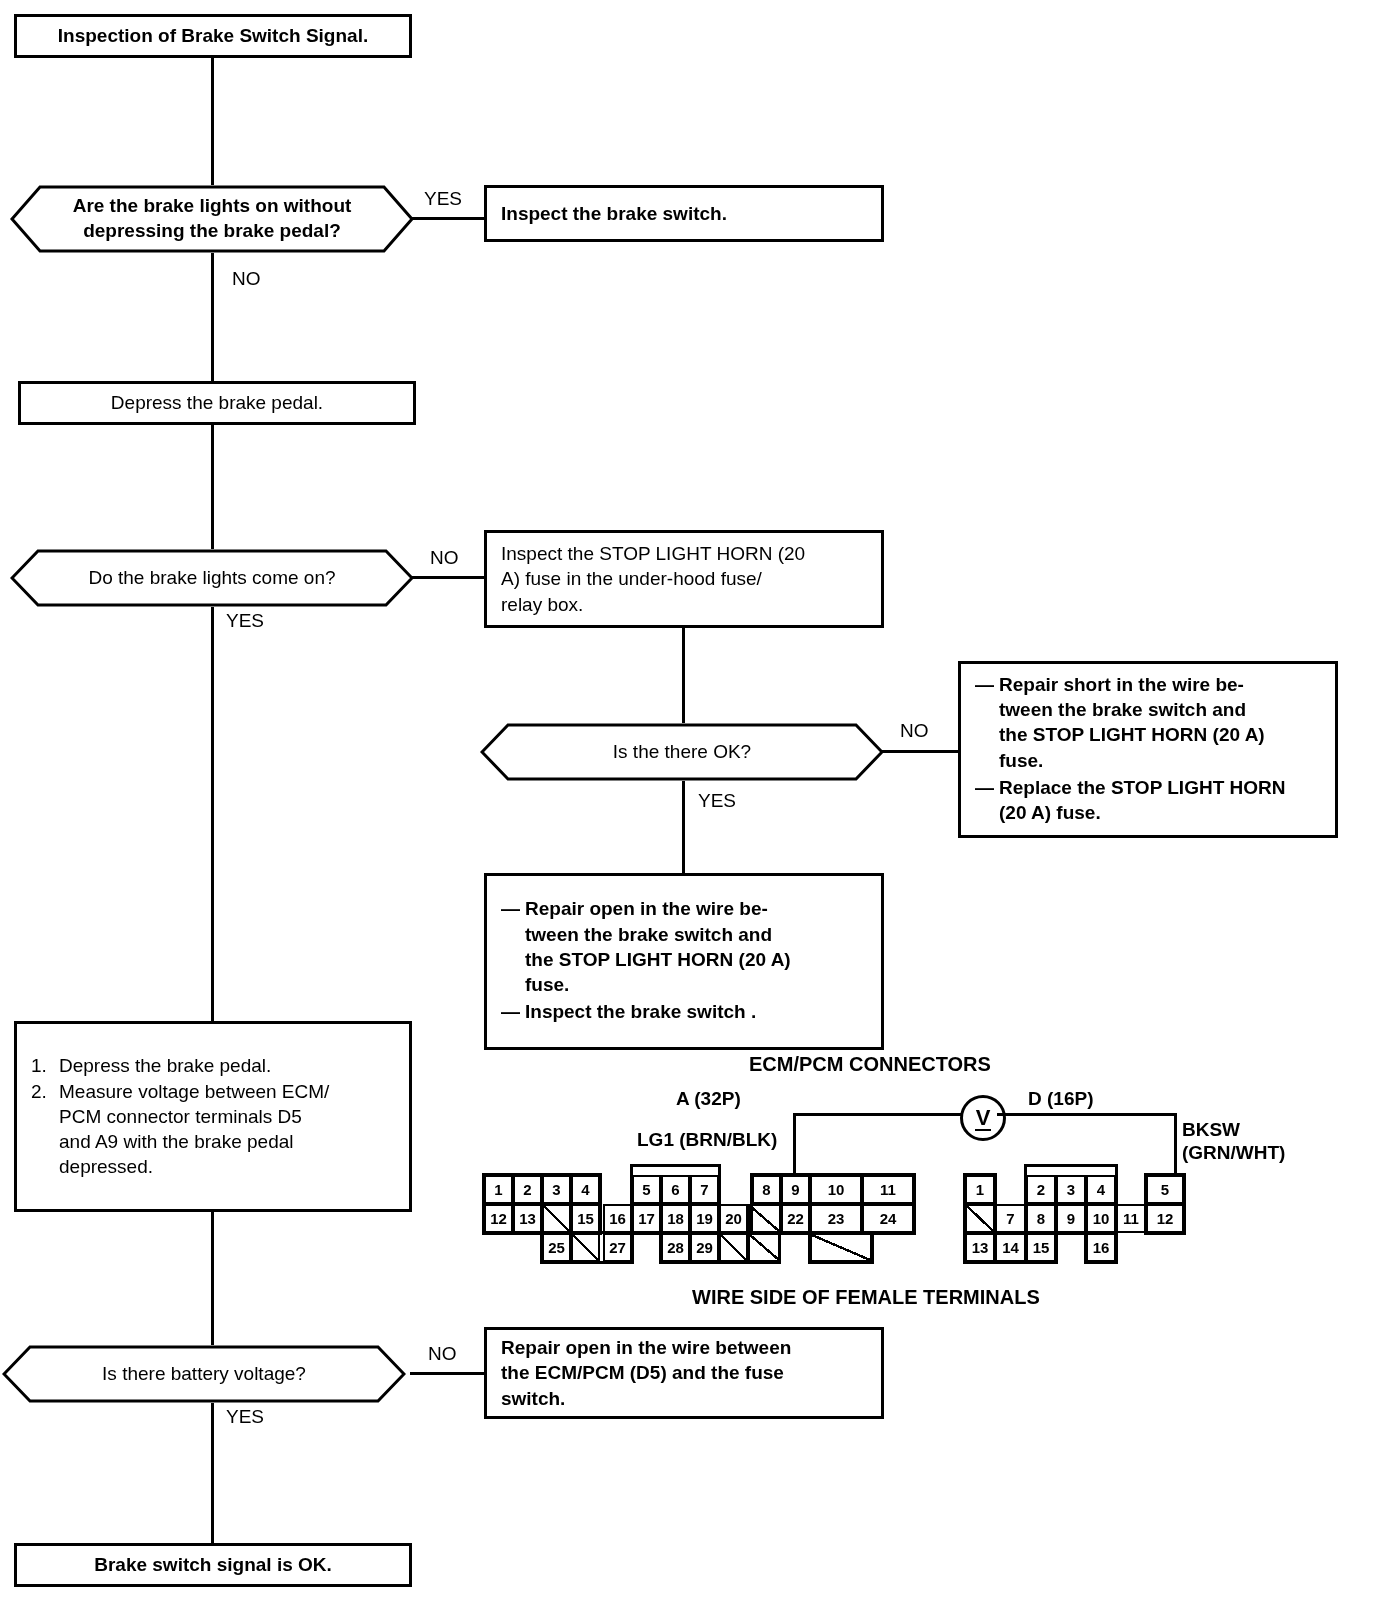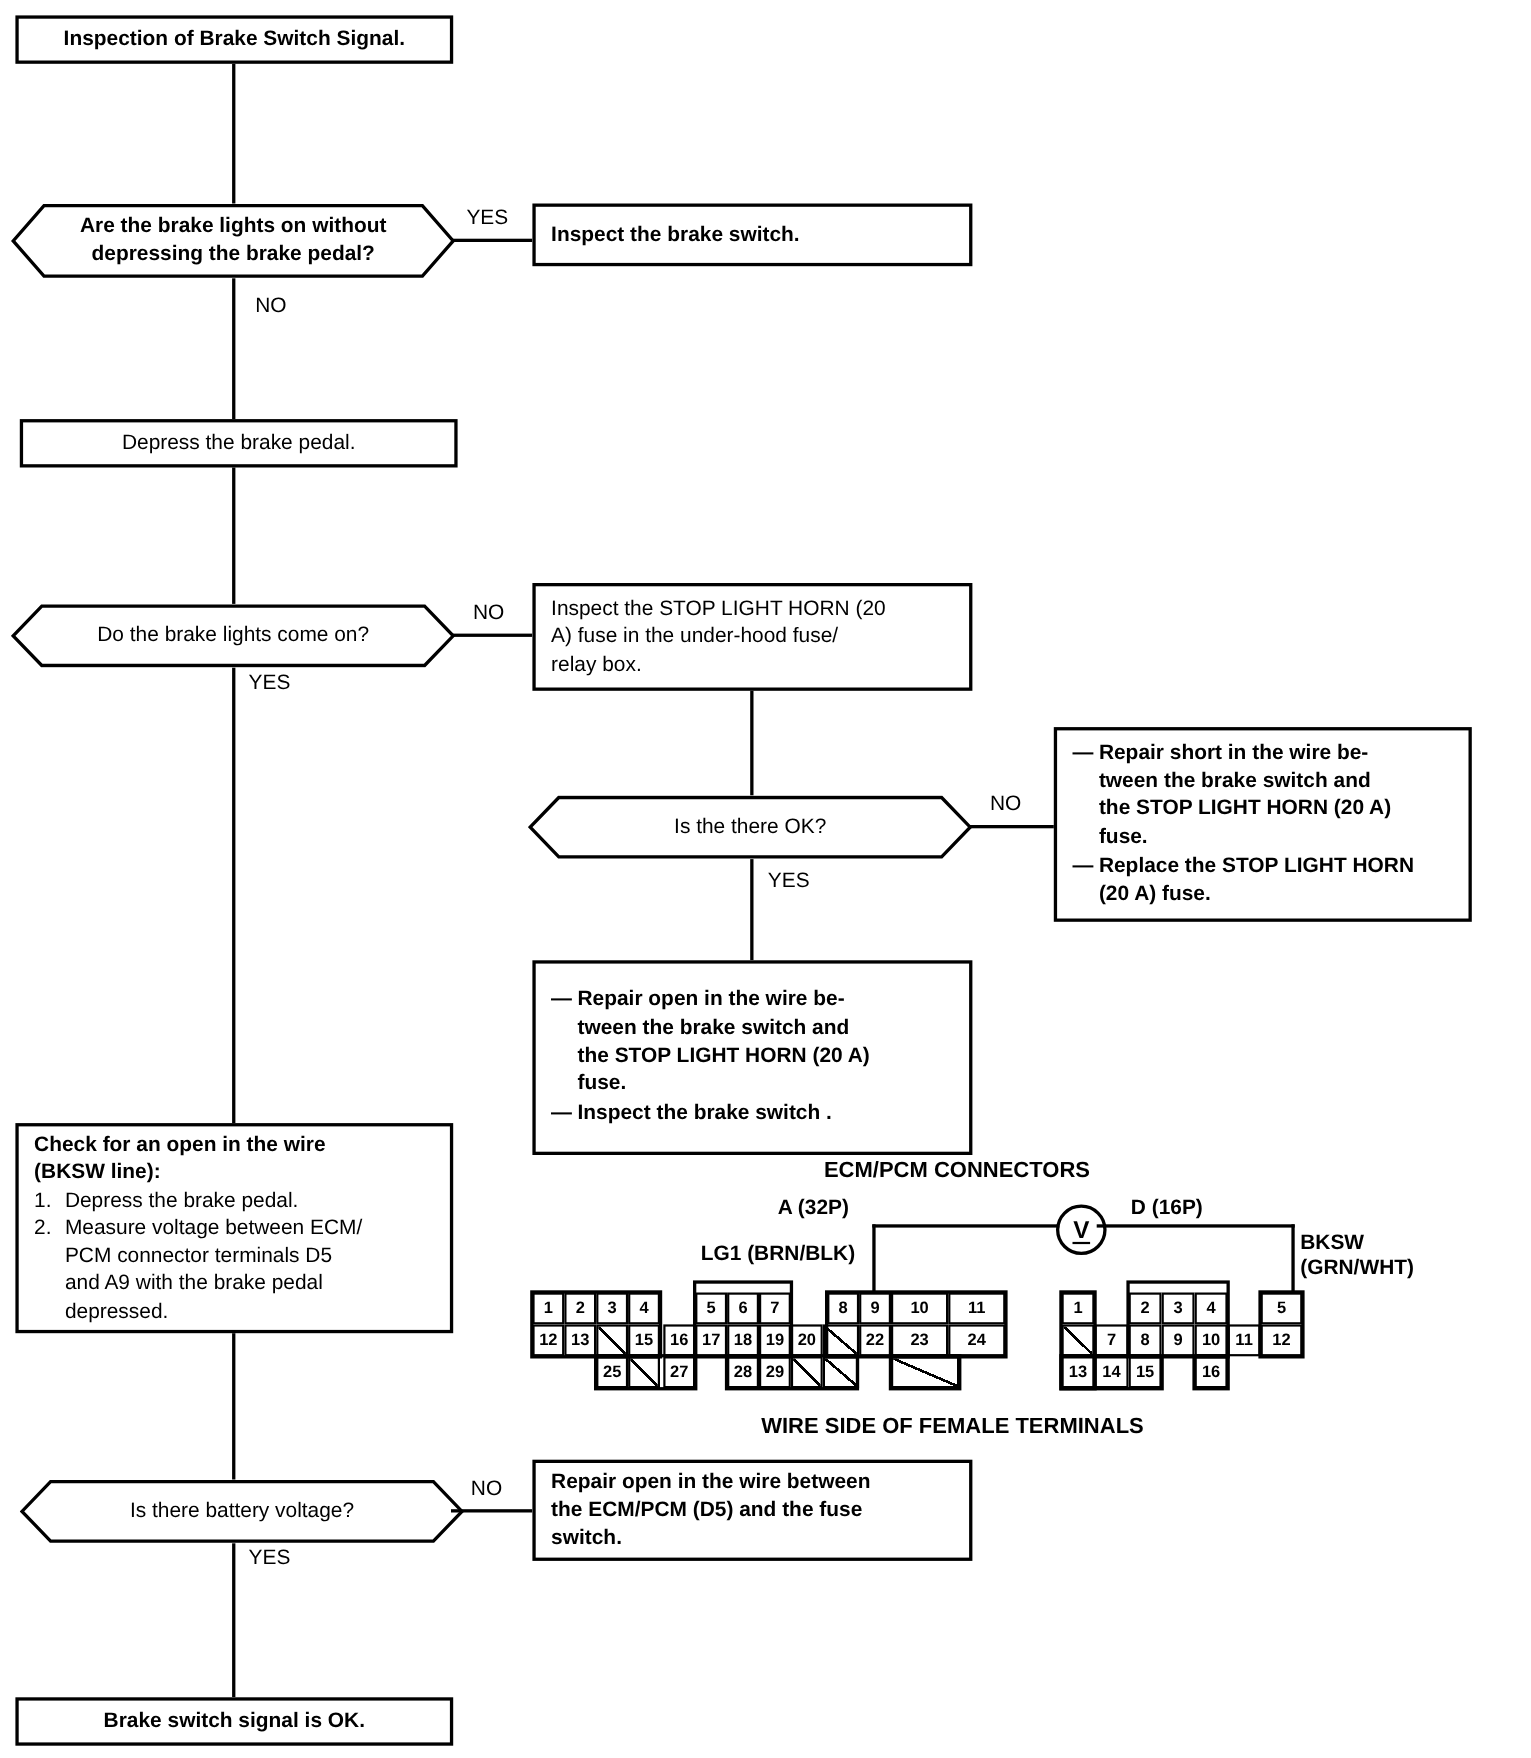--- a/index.html
+++ b/index.html
@@ -176,44 +176,40 @@
       <span class="dash">—</span>
       <span class="t">
         <span>Inspect the brake switch .</span>
       </span>
     </div>
   </div>
 </div>
 
 <div class="abs box" style="left:14px;top:1021px;width:398px;height:191px;">
   <div class="txt numlist">
-    <div class="hd">
-      <span>Check for an open in the wire</span><br>
-      <span>(BKSW line):</span>
-    </div>
     <div class="row">
       <span class="num">1.</span>
       <span><span>Depress the brake pedal.</span></span>
     </div>
     <div class="row">
       <span class="num">2.</span>
       <span>
         <span>Measure voltage between ECM/</span><br>
         <span>PCM connector terminals D5</span><br>
         <span>and A9 with the brake pedal</span><br>
         <span>depressed.</span>
       </span>
     </div>
   </div>
 </div>
 
 <div class="ln vln abs" style="left:211px;top:1212px;height:133px;"></div>
 
 <div class="capnote" style="left:749px;top:1053px;font-size:20px;">ECM/PCM CONNECTORS</div>
-<div class="capnote" style="left:707px;top:1088px;">A (32P)</div>
+<div class="capnote" style="left:676px;top:1088px;">A (32P)</div>
 <div class="capnote" style="left:1028px;top:1088px;">D (16P)</div>
 <div class="capnote" style="left:637px;top:1129px;">LG1 (BRN/BLK)</div>
 <div class="capnote" style="left:1182px;top:1119px;">BKSW</div>
 <div class="capnote" style="left:1182px;top:1142px;text-align:right;">(GRN/WHT)</div>
 
 <div class="vmeter" style="left:960px;top:1095px;">
   <span>V</span>
   <span class="ul"></span>
 </div>
 
@@ -283,21 +279,21 @@
 <div class="cell" style="left:1086px;top:1233px;width:30px;height:29px;">16</div>
 
 <div class="outline" style="left:963px;top:1173px;width:34px;height:91px;"></div>
 <div class="outline" style="left:1024px;top:1164px;width:94px;height:71px;"></div>
 <div class="outline" style="left:1144px;top:1173px;width:42px;height:62px;"></div>
 <div class="outline" style="left:963px;top:1231px;width:95px;height:33px;"></div>
 <div class="outline" style="left:1084px;top:1231px;width:34px;height:33px;"></div>
 
 <div class="capnote" style="left:692px;top:1286px;font-size:20px;">WIRE SIDE OF FEMALE TERMINALS</div>
 
-<div class="hex" style="left:18px;top:1345px;width:404px;height:58px;">
+<div class="hex" style="left:2px;top:1345px;width:404px;height:58px;">
   <svg width="404" height="58" viewBox="0 0 404 58">
     <polygon points="28,2 376,2 402,29 376,56 28,56 2,29" fill="#ffffff" stroke="#000000" stroke-width="3"></polygon>
   </svg>
   <div class="hexlabel">
     <span>Is there battery voltage?</span>
   </div>
 </div>
 
 <div class="ln hln abs" style="left:410px;top:1372px;width:74px;"></div>
 <div class="edge" style="left:428px;top:1343px;">NO</div>

